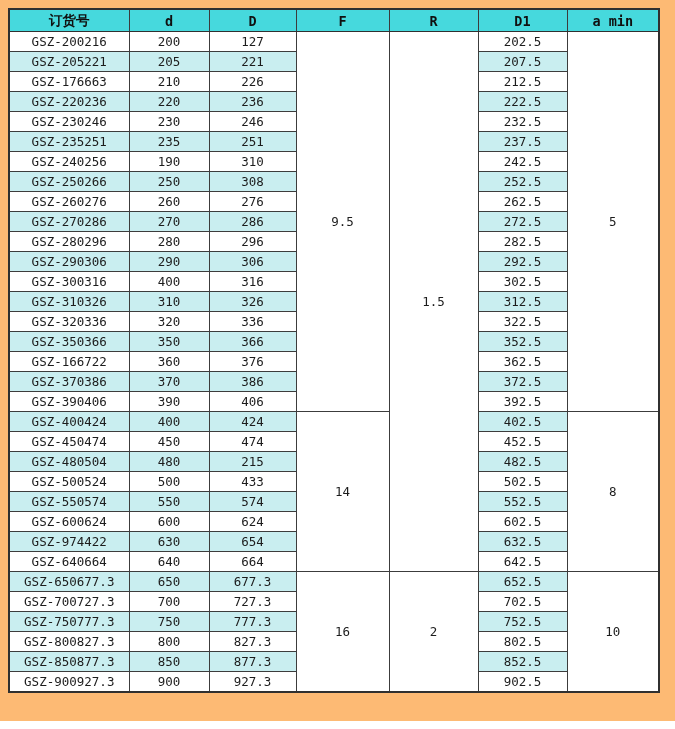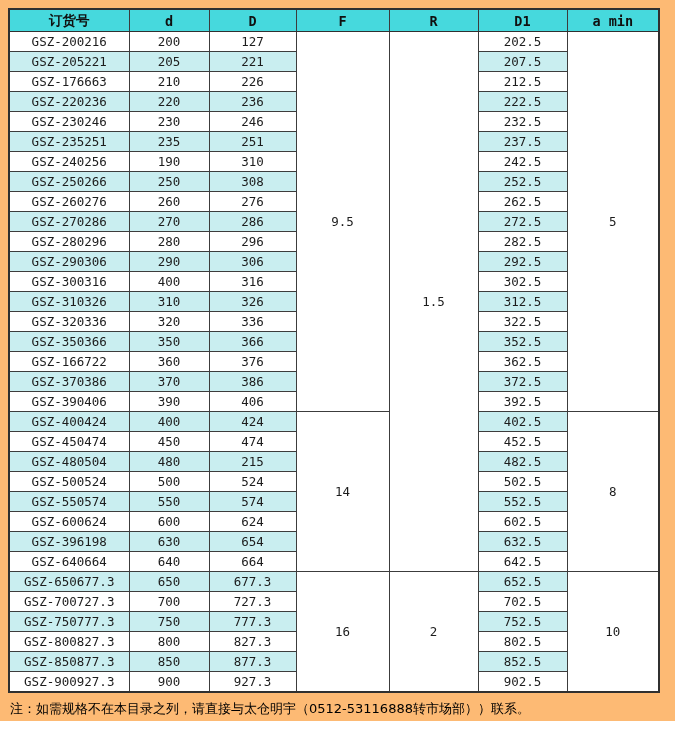--- a/index.html
+++ b/index.html
@@ -218,37 +218,37 @@
         </tr>
         <tr class="alt">
           <td class="stripe">GSZ-480504</td>
           <td class="stripe">480</td>
           <td class="stripe">215</td>
           <td class="stripe">482.5</td>
         </tr>
         <tr>
           <td class="stripe">GSZ-500524</td>
           <td class="stripe">500</td>
-          <td class="stripe">524</td>
+          <td class="stripe">433</td>
           <td class="stripe">502.5</td>
         </tr>
         <tr class="alt">
           <td class="stripe">GSZ-550574</td>
           <td class="stripe">550</td>
           <td class="stripe">574</td>
           <td class="stripe">552.5</td>
         </tr>
         <tr>
           <td class="stripe">GSZ-600624</td>
           <td class="stripe">600</td>
           <td class="stripe">624</td>
           <td class="stripe">602.5</td>
         </tr>
         <tr class="alt">
-          <td class="stripe">GSZ-396198</td>
+          <td class="stripe">GSZ-974422</td>
           <td class="stripe">630</td>
           <td class="stripe">654</td>
           <td class="stripe">632.5</td>
         </tr>
         <tr>
           <td class="stripe">GSZ-640664</td>
           <td class="stripe">640</td>
           <td class="stripe">664</td>
           <td class="stripe">642.5</td>
         </tr>
@@ -287,15 +287,14 @@
         </tr>
         <tr>
           <td class="stripe">GSZ-900927.3</td>
           <td class="stripe">900</td>
           <td class="stripe">927.3</td>
           <td class="stripe">902.5</td>
         </tr>
       </tbody>
   </table>
 
-  <div class="note">注：如需规格不在本目录之列，请直接与太仓明宇（0512-53116888转市场部））联系。</div>
 
 </div>
 
 </body></html>

